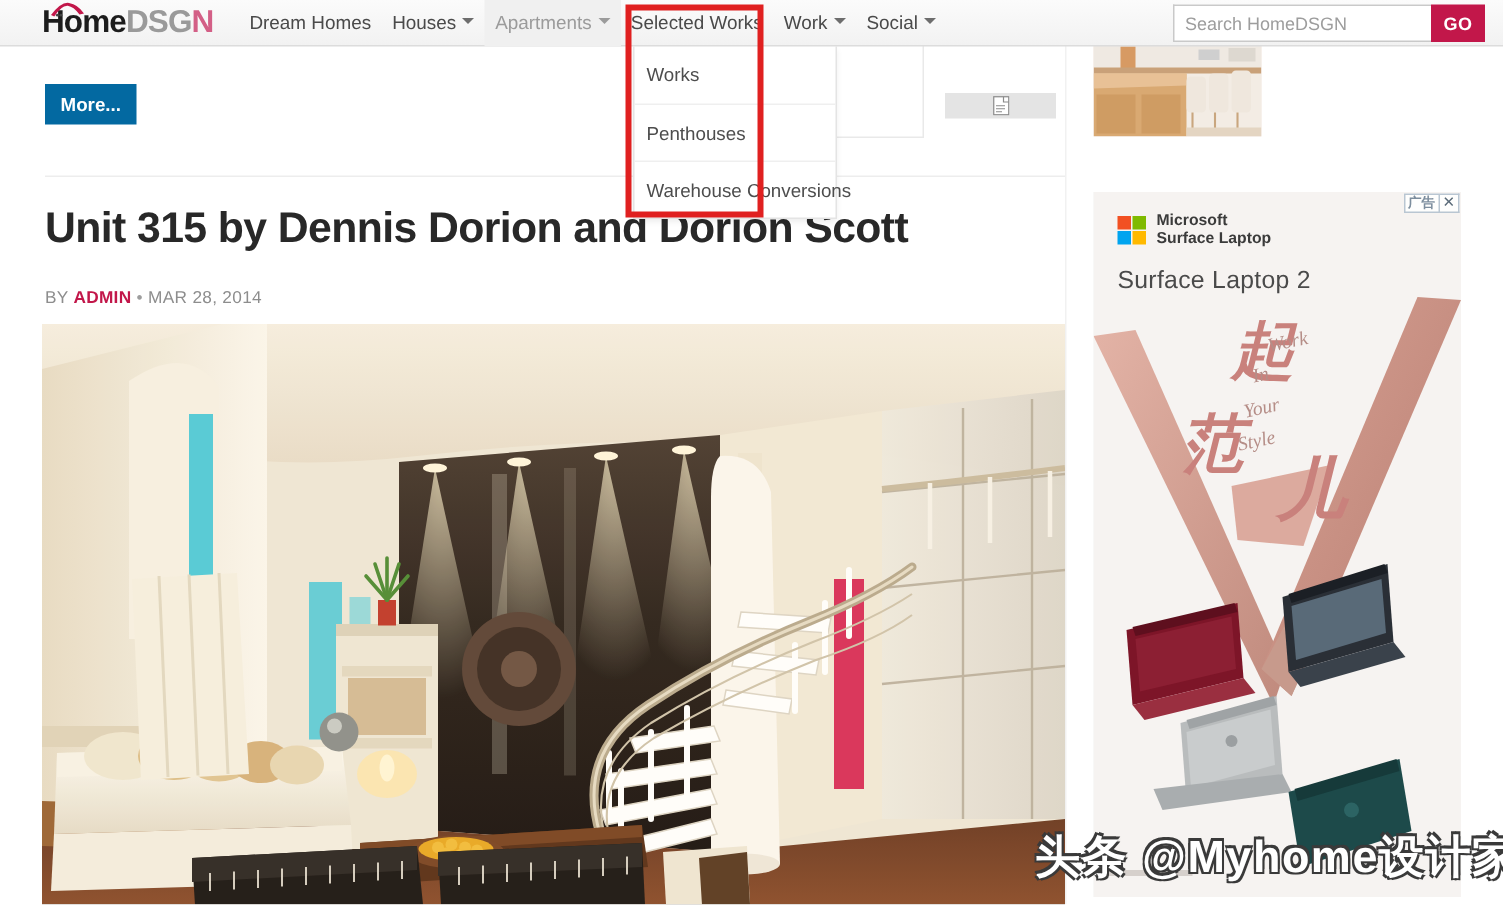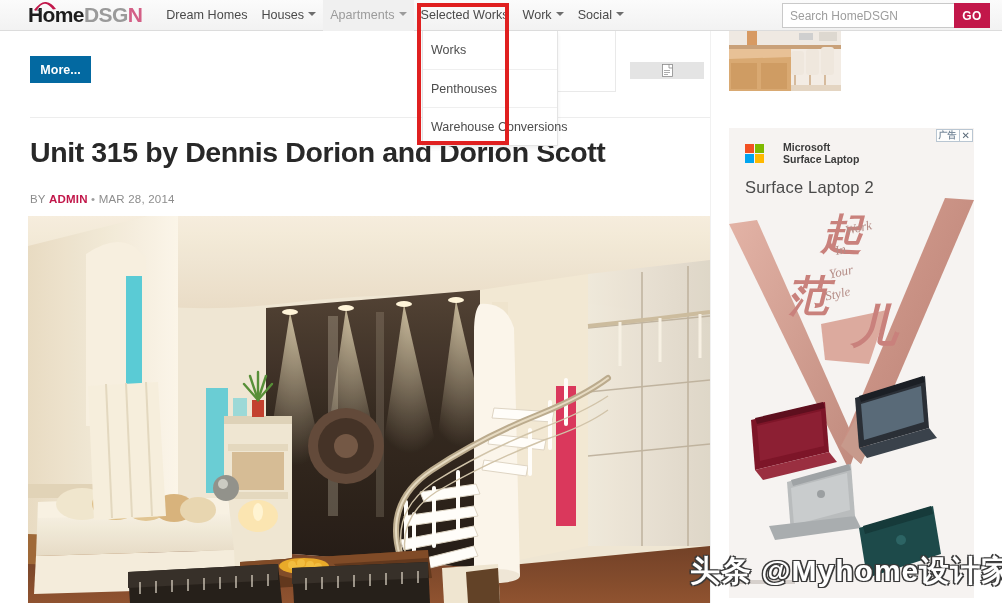--- a/index.html
+++ b/index.html
@@ -264,21 +264,20 @@
     border-left: none;
     padding: 0 2px;
     line-height: 11px;
     cursor: pointer;
   }
   .ms-logo-row {
     position: absolute;
     left: 16px; top: 14px;
     display: flex; align-items: center;
     z-index: 5;
-    gap: 12px;
   }
   .ms-squares {
     width: 19px; height: 19px;
     display: grid;
     grid-template-columns: 1fr 1fr;
     grid-template-rows: 1fr 1fr;
     gap: 1.5px;
   }
   .ms-squares i { display: block; }
   .ms-text {

